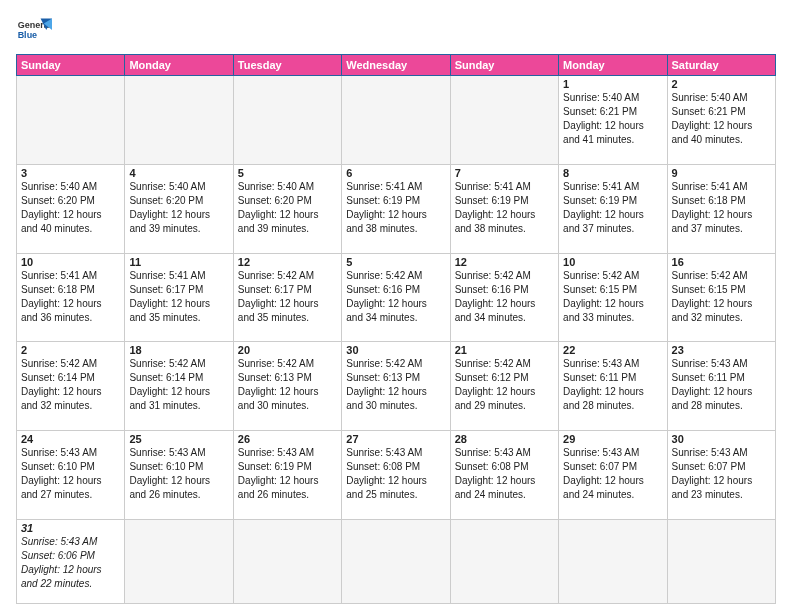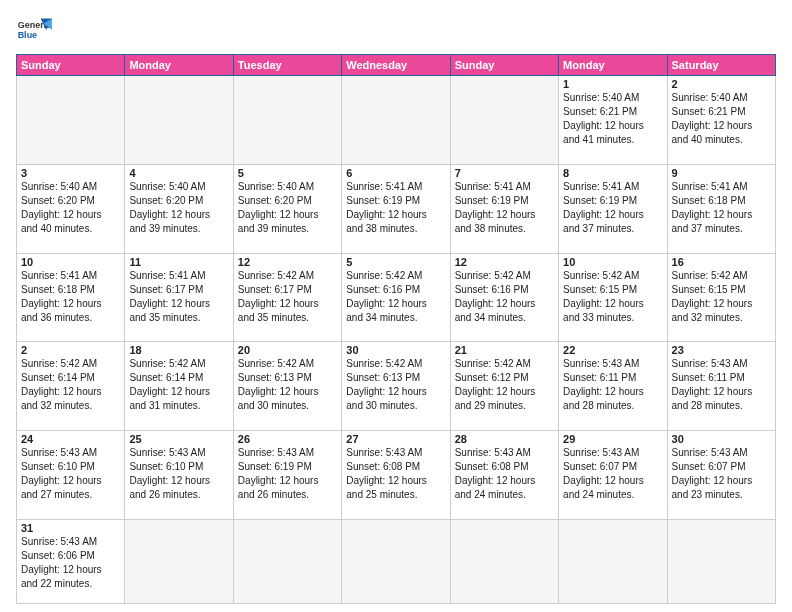--- a/index.html
+++ b/index.html
@@ -69,20 +69,21 @@
       font-size: 8.5px;
       color: #222;
       background: #fff;
       height: 78px;
     }
     .calendar tbody tr td.empty {
       background: #f5f5f5;
     }
     .calendar tbody tr:last-child td {
       height: 60px;
+      font-style: italic;
     }
     .day-num {
       font-size: 11px;
       font-weight: bold;
       color: #222;
       display: block;
       margin-bottom: 1px;
     }
     .day-info {
       font-size: 10px;

